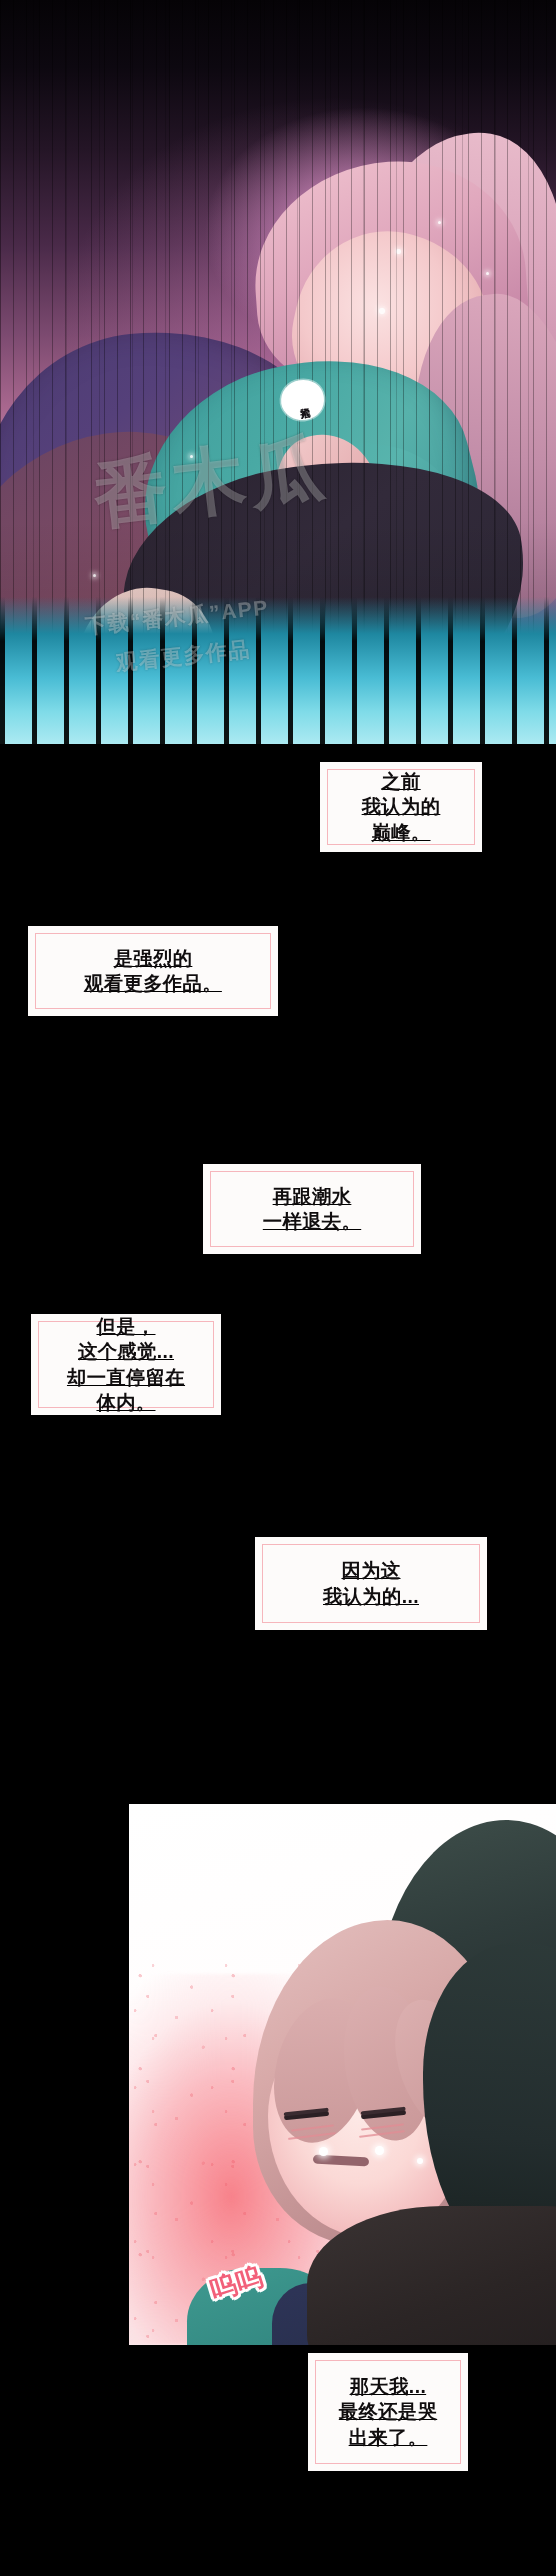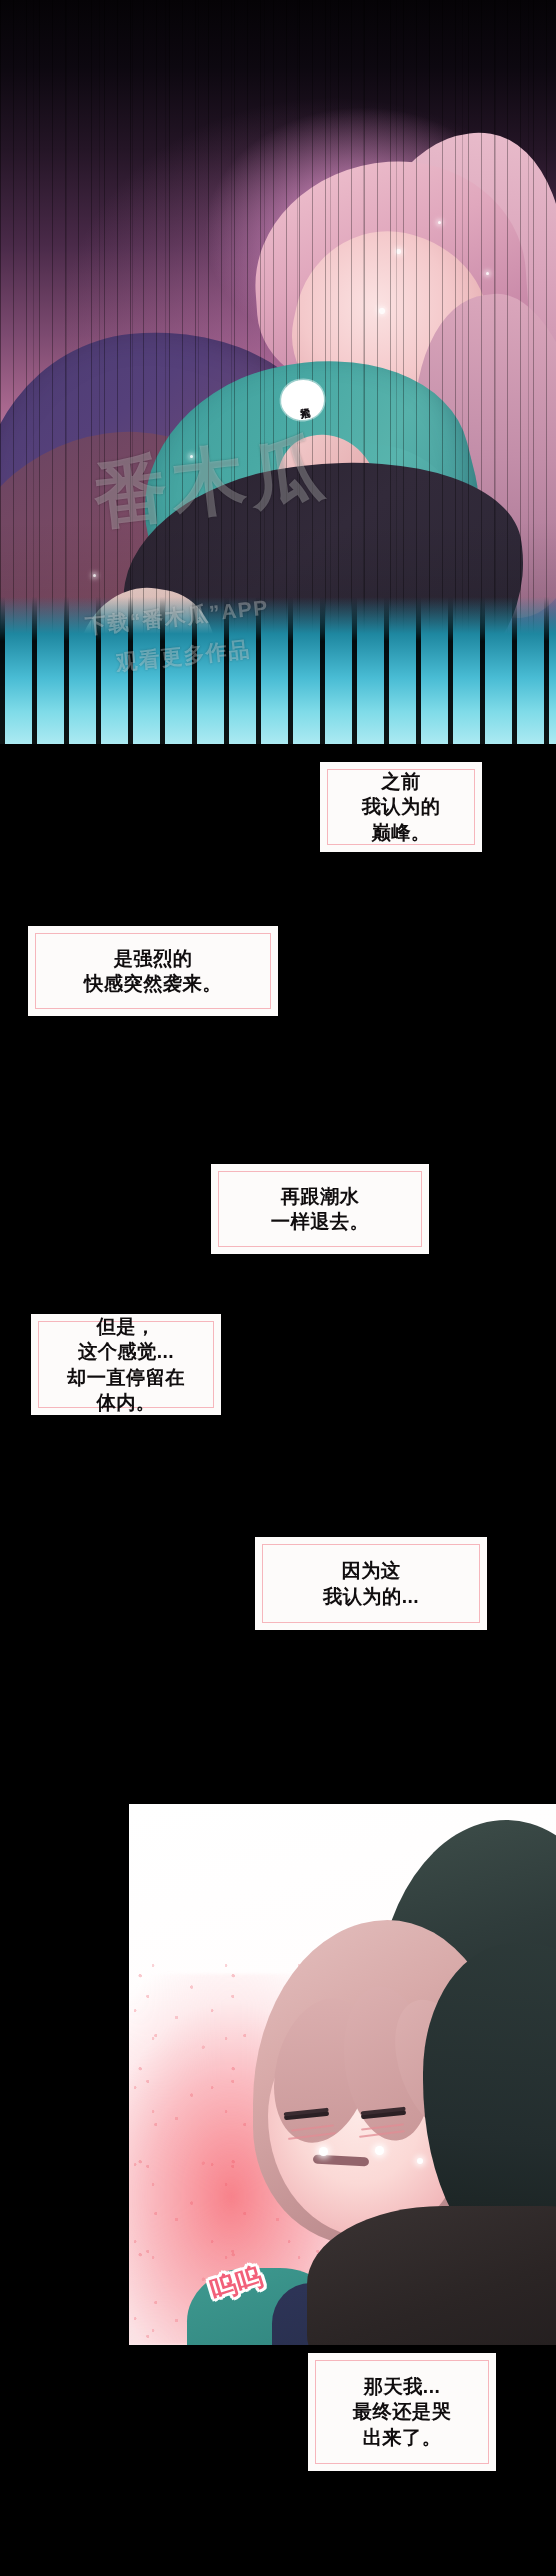--- a/index.html
+++ b/index.html
@@ -93,21 +93,21 @@
   .wm{position:absolute;color:rgba(255,255,255,.30);font-weight:700;pointer-events:none;
       text-shadow:0 0 2.3px rgba(0,0,0,.25);}
   .wm-big{left:93px;top:433px;font-size:74px;letter-spacing:4.6px;transform:rotate(-7deg);
       color:rgba(255,255,255,.26);}
   .wm-mid{left:85px;top:603px;font-size:21px;letter-spacing:1.5px;transform:rotate(-6deg);}
   .wm-mid2{left:116px;top:642px;font-size:21px;letter-spacing:1.5px;transform:rotate(-6deg);}
 
   
   .tbox{position:absolute;background:#fdfbfa;padding:7px;box-sizing:border-box;}
   .tbox .inner{border:1.5px solid #f6b6bc;width:100%;height:100%;box-sizing:border-box;
-    display:flex;align-items:center;justify-content:center;background:#fdfbfa;}
+    display:flex;align-items:center;justify-content:center;background:#fdfbfa;text-decoration:underline;}
   .tbox p{margin:0;text-align:center;color:#100d0e;font-weight:700;
     font-size:19.3px;line-height:1.30;letter-spacing:0.4px;white-space:pre-line;}
 
   
   .panel-bot{position:absolute;left:129px;top:1804px;width:428px;height:541px;overflow:hidden;
     background:linear-gradient(165deg,#ffffff 0%,#fffdfd 35%,#fdf3f4 60%,#fbeaec 100%);}
   .pb-blush{position:absolute;left:-23px;top:170px;width:278px;height:371px;
     background:radial-gradient(ellipse at 45% 60%, rgba(246,110,120,.85) 0%, rgba(247,140,150,.55) 38%, rgba(250,185,192,.25) 62%, rgba(255,255,255,0) 80%);
     filter:blur(1.5px);}
   .pb-noise{position:absolute;left:0;top:155px;width:255px;height:387px;opacity:.55;
@@ -206,25 +206,25 @@
     <div class="inner">
         <p>之前
 我认为的
 巅峰。</p>
       </div>
   </div>
 
   <div class="tbox" style="left:28px;top:926px;width:250px;height:90px;">
     <div class="inner">
         <p>是强烈的
-快感突然袭来。</p>
-      </div>
-  </div>
-
-  <div class="tbox" style="left:211px;top:1164px;width:218px;height:90px;">
+观看更多作品。</p>
+      </div>
+  </div>
+
+  <div class="tbox" style="left:203px;top:1164px;width:218px;height:90px;">
     <div class="inner">
         <p>再跟潮水
 一样退去。</p>
       </div>
   </div>
 
   <div class="tbox" style="left:31px;top:1314px;width:190px;height:101px;">
     <div class="inner">
         <p>但是，
 这个感觉...
@@ -266,21 +266,21 @@
     <div class="b-tearglow" style="left:288px;top:354px;width:6.2px;height:6.2px;"></div>
 
     <div class="b-head-dark2"></div>
     <div class="b-shoulder-teal"></div>
     <div class="b-shoulder-navy"></div>
     <div class="b-body-dark"></div>
 
     <div class="sfx">呜呜</div>
   </div>
 
-  <div class="tbox" style="left:308px;top:2353px;width:188px;height:118px;">
+  <div class="tbox" style="left:308px;top:2353px;width:160px;height:118px;">
     <div class="inner">
         <p>那天我...
 最终还是哭
 出来了。</p>
       </div>
   </div>
 
 </div>
 
 

